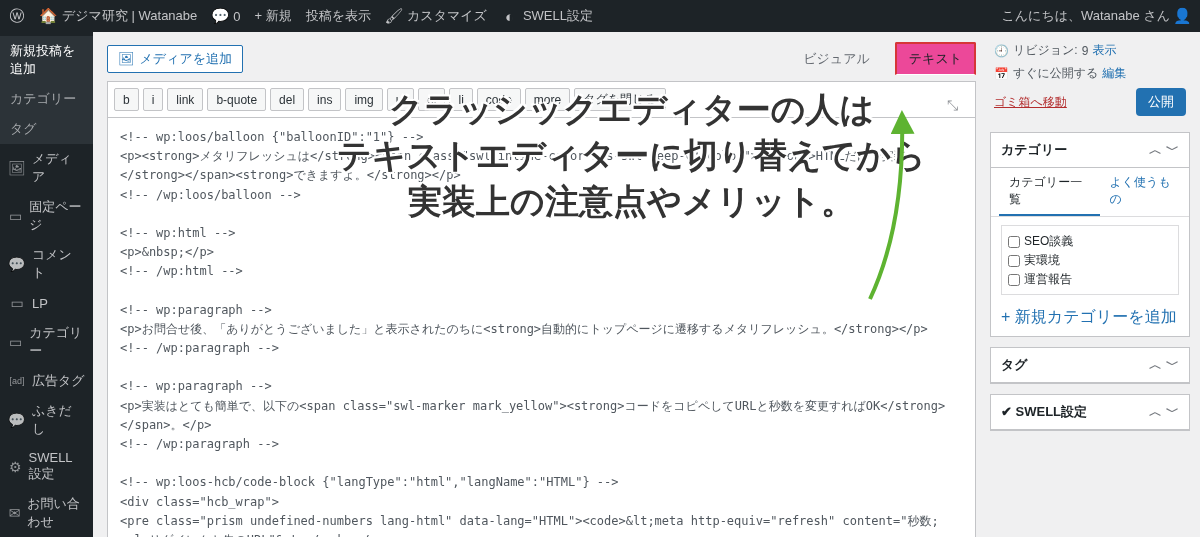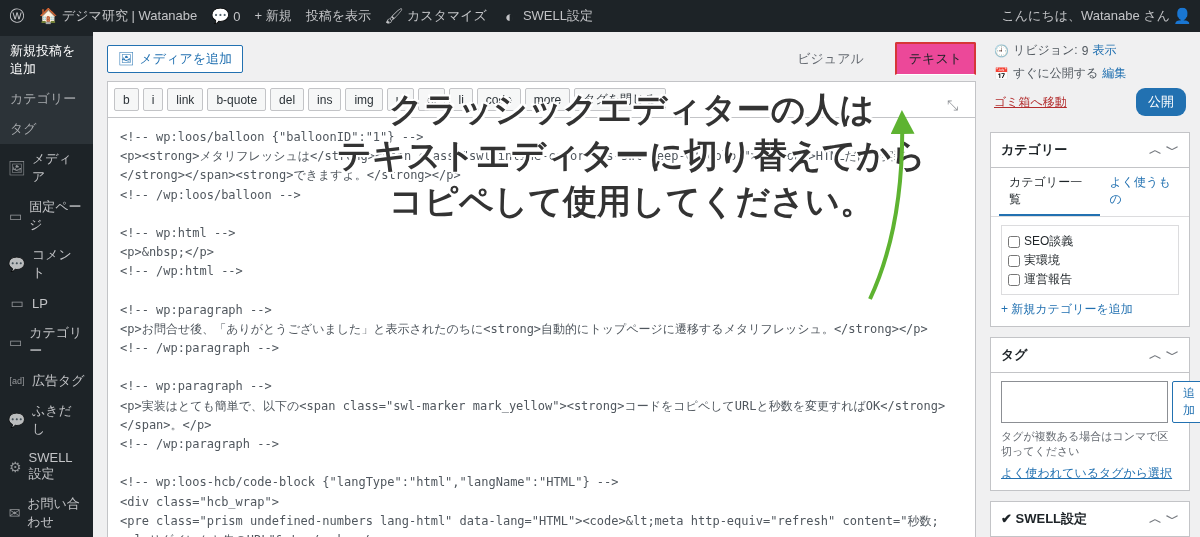--- a/index.html
+++ b/index.html
@@ -20,49 +20,49 @@
 .s-sub { background:#2c3338; color:#fff; padding:6px 10px; font-size:13px; }
 .s-sub.dim { color:#a7aaad; }
 .s-item { display:flex; align-items:center; gap:6px; padding:6px 8px; color:#c3c4c7; cursor:pointer; }
 .s-item .ico { width:18px; height:18px; display:flex; align-items:center; justify-content:center; font-size:14px; opacity:.7; }
 
 
 .main { flex:1; display:flex; overflow:hidden; }
 .editor { flex:1; padding:10px 14px 0 14px; overflow:hidden; position:relative; }
 .mrow { display:flex; justify-content:space-between; align-items:center; margin-bottom:6px; }
 .mediabtn { border:1px solid #2271b1; color:#2271b1; background:#fff; padding:4px 10px; border-radius:2px; display:flex; align-items:center; gap:5px; cursor:pointer; font-size:13px; }
-.tabs { display:flex; gap:18px; align-items:flex-end; }
+.tabs { display:flex; gap:12px; align-items:flex-end; }
 .tab { padding:6px 12px; font-size:13px; color:#646970; cursor:pointer; border:1px solid transparent; }
 .tab.active { border:2px solid #d63638; border-bottom:1px solid #fff; background:#ec4899; border-radius:2px 2px 0 0; color:#1d2327; }
 .qt { border:1px solid #c3c4c7; background:#fff; padding:6px; display:flex; gap:4px; flex-wrap:wrap; }
 .qbtn { border:1px solid #c3c4c7; background:#f6f7f7; padding:2px 8px; font-size:12px; cursor:pointer; border-radius:2px; color:#2c3338; }
 .codearea { border:1px solid #c3c4c7; border-top:none; background:#fff; padding:10px 12px; font-family:Consolas,Monaco,monospace; font-size:12px; color:#50575e; line-height:1.6; white-space:pre-wrap; height:430px; overflow:hidden; }
 .resize { width:20px; height:14px; align-self:flex-end; margin-left:auto; margin-top:-18px; margin-right:2px; color:#8c8f94; font-size:14px; position:relative; z-index:2; }
 
 
 .overlay { position:absolute; top:55px; left:210px; right:30px; font-size:34px; font-weight:800; color:#333; text-shadow:-2px -2px 0 #fff,2px -2px 0 #fff,-2px 2px 0 #fff,2px 2px 0 #fff; line-height:1.35; pointer-events:none; text-align:center; }
 .arrow { position:absolute; top:72px; right:70px; width:70px; height:200px; pointer-events:none; }
 
 
 .rcol { width:210px; padding:10px 10px 0 0; display:flex; flex-direction:column; gap:10px; overflow:hidden; }
 .meta { padding:0 4px 6px 4px; font-size:12px; color:#50575e; border-bottom:none; }
 .meta .row { display:flex; align-items:center; gap:4px; margin-bottom:6px; }
 .meta a { color:#2271b1; text-decoration:none; }
 .pubrow { display:flex; justify-content:space-between; align-items:center; }
-.pubbtn { background:#2271b1; color:#fff; border:none; padding:5px 12px; border-radius:9px; font-size:13px; cursor:pointer; }
+.pubbtn { background:#2271b1; color:#fff; border:none; padding:5px 12px; border-radius:4px; font-size:13px; cursor:pointer; }
 .panel { border:1px solid #c3c4c7; background:#fff; }
 .panel-h { border-bottom:1px solid #c3c4c7; padding:8px 10px; display:flex; justify-content:space-between; align-items:center; font-weight:600; font-size:13px; }
 .panel-h .ctr { display:flex; gap:4px; color:#787c82; }
 .panel-b { padding:8px 10px; font-size:12px; }
 .cat-tabs { display:flex; gap:0; margin:-8px -10px 8px -10px; border-bottom:1px solid #dcdcde;padding-left:8px; }
 .cat-tab { padding:6px 10px; color:#2271b1; cursor:pointer; font-size:12px; }
 .cat-tab.active { border-bottom:2px solid #2271b1; color:#1d2327; }
 .catlist { border:1px solid #dcdcde; padding:6px; font-size:12px; max-height:70px; overflow:hidden; }
 .catitem { display:flex; align-items:center; gap:4px; padding:1px 0; }
-.addcat { color:#2271b1; margin-top:6px; font-size:12px; cursor:pointer; }
+.addcat { color:#2271b1; margin-top:12px; font-size:16px; cursor:pointer; }
 .taginp { display:flex; gap:4px; }
 .taginp input { flex:1; border:1px solid #8c8f94; padding:3px 5px; font-size:12px; }
 .tagbtn { border:1px solid #2271b1; color:#2271b1; background:#fff; padding:3px 10px; border-radius:2px; cursor:pointer; font-size:12px; }
 .taghint { color:#646970; font-size:11px; margin-top:6px; }
 .taglink { color:#2271b1; font-size:12px; margin-top:6px; cursor:pointer; text-decoration:underline; }
 
 .ch { width:12px; height:12px; display:inline-block; }
 </style>
 </head>
 <body>
@@ -225,21 +225,21 @@
 &lt;!-- wp:paragraph --&gt;
 &lt;p&gt;本記事では実装サンプルコードを用いて、実装上の注意点やメリット・デメリットなどについても解説していきます。&lt;/p&gt;
 &lt;!-- /wp:paragraph --&gt;
 
 &lt;!-- wp:paragraph --&gt;
 &lt;p&gt;サクッとメタリフを使いたいけど、&lt;strong&gt;ペナルティやSEO的評価を下げたくない方はぜひ参考にしてください。&lt;/strong&gt;&lt;/p&gt;</div>
 
         <div class="overlay">
           <div>クラッシックエディターの人は</div>
           <div>テキストエディターに切り替えてから</div>
-          <div>コピペして使用してください。</div>
+          <div>実装上の注意点やメリット。</div>
         </div>
         <svg class="arrow" viewBox="0 0 70 200">
           <defs>
               <marker id="ah" markerWidth="10" markerHeight="10" refX="5" refY="3" orient="auto">
                 <path d="M0,0 L6,3 L0,6 Z" fill="#5eb331"></path>
               </marker>
             </defs>
           <path d="M20,195 Q55,120 52,10" stroke="#5eb331" stroke-width="4" fill="none" marker-end="url(#ah)"></path>
         </svg>
       </div>
@@ -295,28 +295,20 @@
         </div>
 
         <div class="panel">
           <div class="panel-h">
               <span>タグ</span>
               <span class="ctr">
                 <span>︿</span>
                 <span>﹀</span>
               </span>
             </div>
-          <div class="panel-b">
-            <div class="taginp">
-              <input type="text" style="">
-              <button class="tagbtn">追加</button>
-            </div>
-            <div class="taghint">タグが複数ある場合はコンマで区切ってください</div>
-            <div class="taglink">よく使われているタグから選択</div>
-          </div>
         </div>
 
         <div class="panel">
           <div class="panel-h">
               <span>✔ <span>SWELL設定</span></span>
               <span class="ctr">
                 <span>︿</span>
                 <span>﹀</span>
               </span>
             </div>

